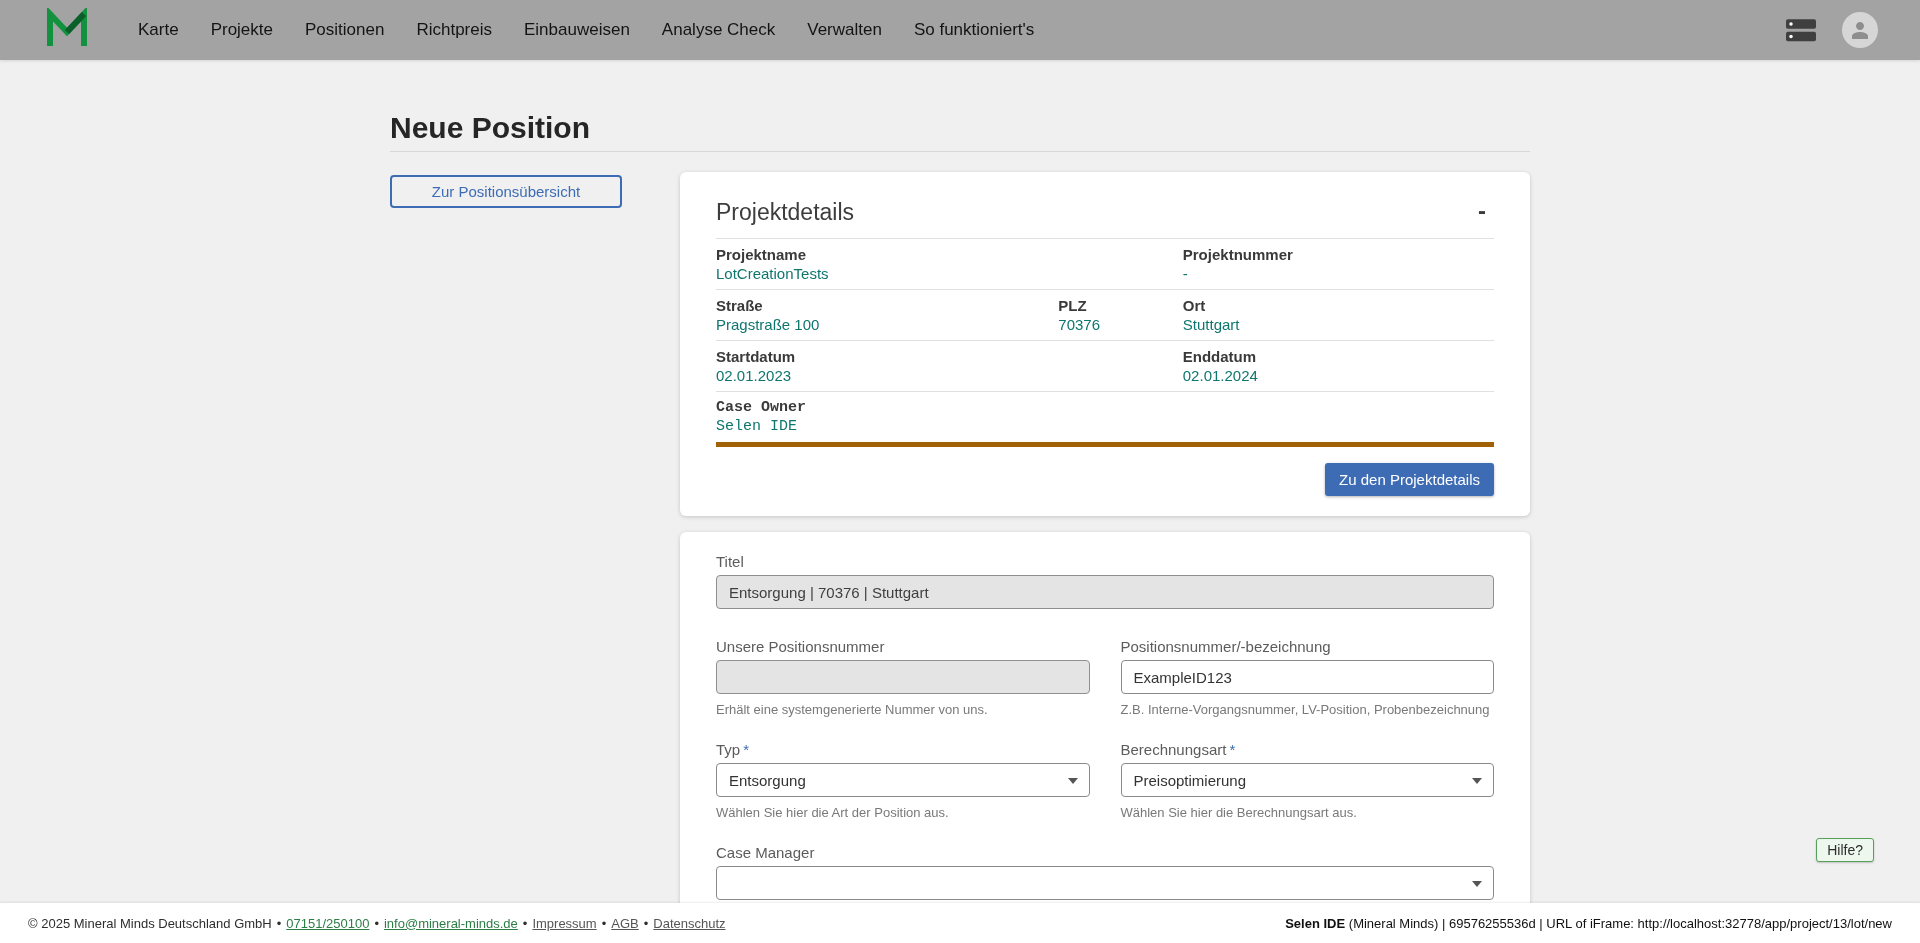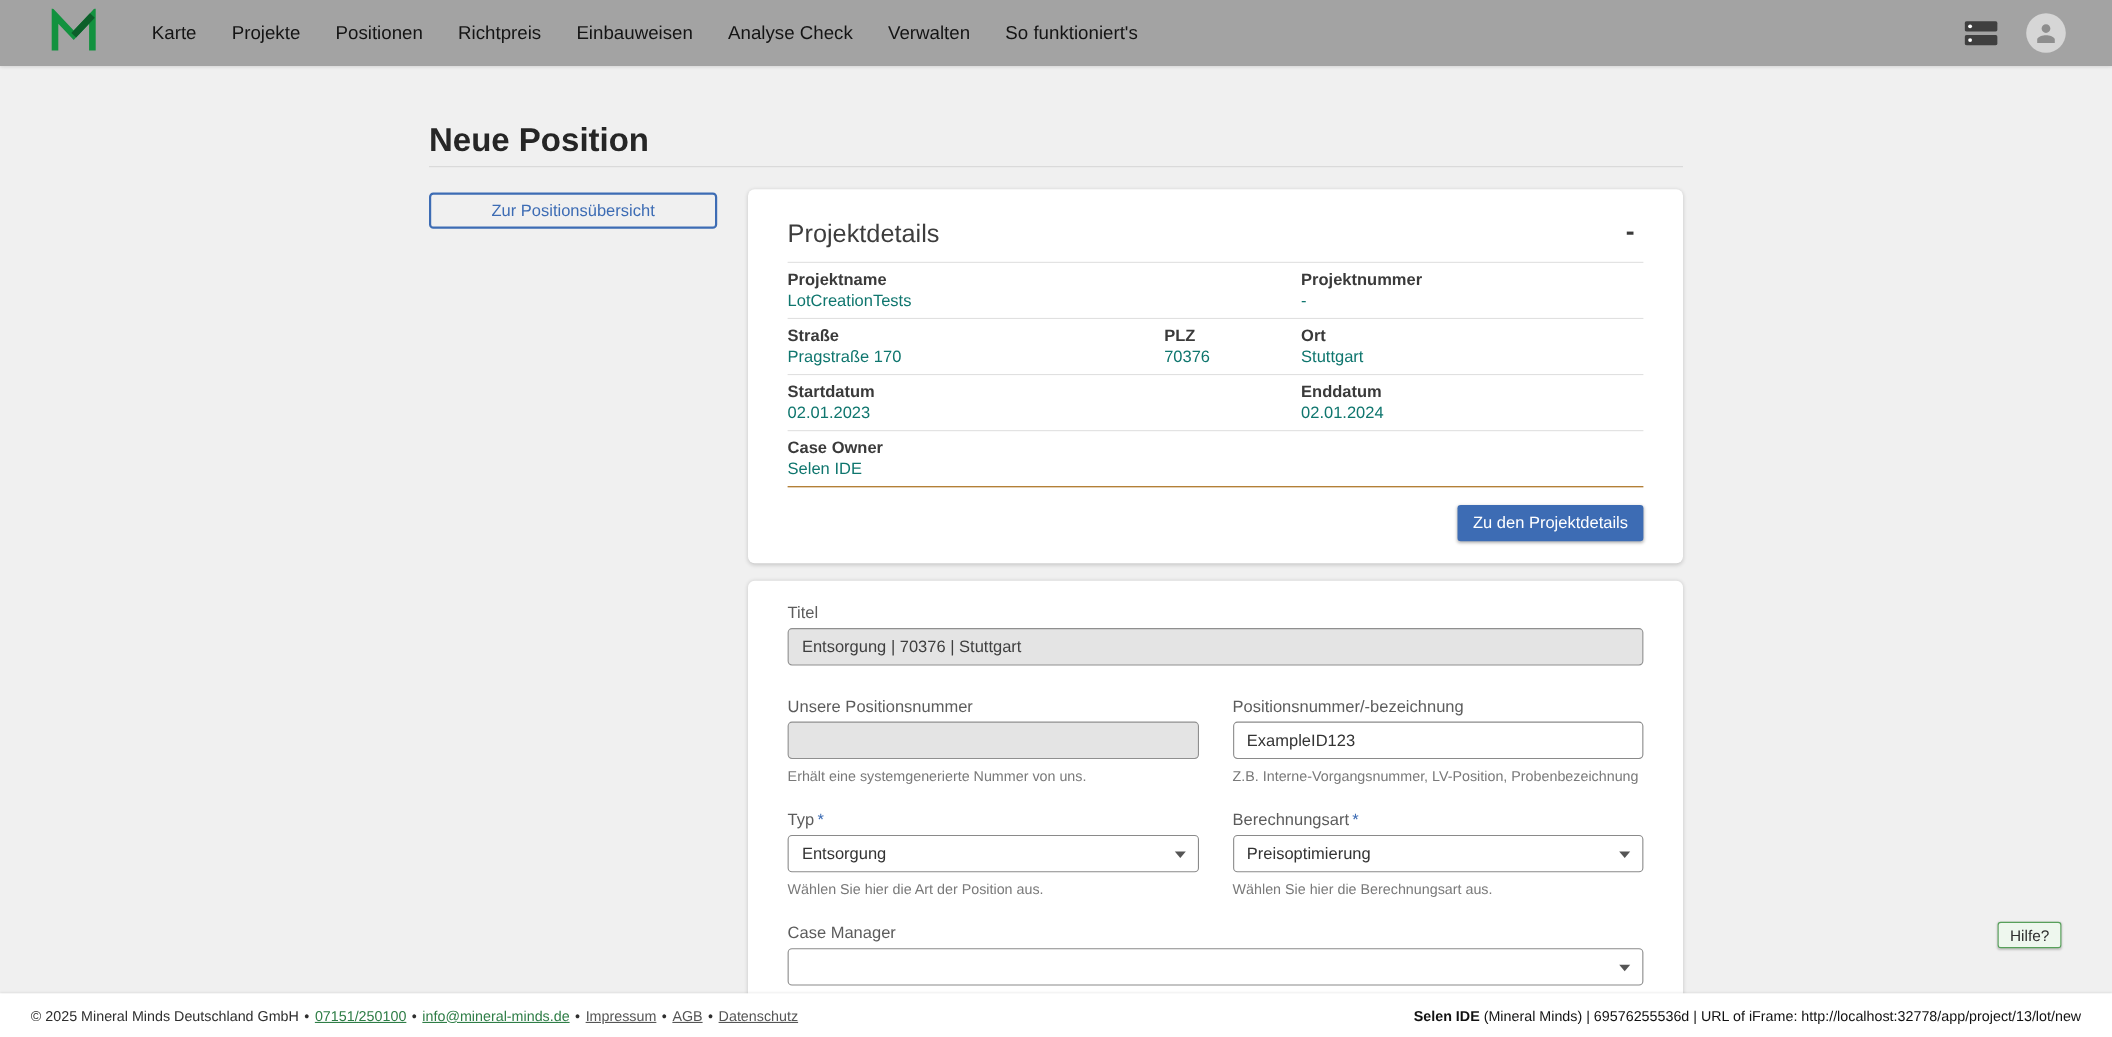--- a/index.html
+++ b/index.html
@@ -38,41 +38,41 @@
   .page { padding-top:60px; height:943px; }
   .container { width:1140px; margin:0 auto; padding-top:54px; }
   .page-title { font-size:30px; font-weight:700; color:#262626; line-height:28px; }
   .title-divider { border-bottom:1px solid #d8d8d8; margin-top:9px; }
   .content-row { display:flex; align-items:flex-start; margin-top:20px; }
   .left-col { flex:0 0 290px; }
   .right-col { flex:1; display:flex; flex-direction:column; gap:16px; }
 
   .outline-btn {
     display:flex; align-items:center; justify-content:center;
-    width:262px; height:33px; margin-top:3px;
+    width:232px; height:33px; margin-top:3px;
     border:2px solid #3d6cb4; border-radius:4px;
     background:transparent; color:#3d6cb4;
     font-size:15px; cursor:pointer;
   }
 
   
   .card {
     background:#ffffff; border-radius:6px;
     box-shadow:0 1px 4px rgba(0,0,0,0.18);
   }
   .details-card { padding:26px 36px 20px; }
   .card-head { display:flex; justify-content:space-between; align-items:flex-start; }
   .card-title { font-size:23px; font-weight:400; color:#3d3d3d; line-height:28px; }
   .collapse-btn {
     background:none; border:none; cursor:pointer;
     font-size:24px; font-weight:600; color:#3a3a3a; line-height:22px; padding:2px 8px;
   }
   .detail-table { margin-top:12px; }
   .d-row { display:flex; border-top:1px solid #e0e0e0; padding:7px 0 7px; }
-  .d-row:last-child { border-bottom:1px solid #a16207; }
+  .d-row:last-child { border-bottom:5px solid #a16207;font-family:Liberation Mono, monospace; }
   .colA { flex:0 0 44%; } .colB { flex:0 0 16%; } .colC { flex:1; }
   .d-label { font-size:15px; font-weight:700; color:#3a3a3a; line-height:17px; }
   .d-value { font-size:15px; color:#0f766e; line-height:17px; margin-top:2px; }
   .card-actions { display:flex; justify-content:flex-end; margin-top:16px; }
   .primary-btn {
     background:#3d6cb4; color:#ffffff; border:none; border-radius:3px;
     font-size:15px; padding:0 14px; height:33px; cursor:pointer;
     box-shadow:0 1px 3px rgba(0,0,0,0.3);
   }
 
@@ -191,21 +191,21 @@
               <div class="colB"></div>
               <div class="colC">
                 <div class="d-label">Projektnummer</div>
                 <div class="d-value">-</div>
               </div>
             </div>
 
             <div class="d-row">
               <div class="colA">
                 <div class="d-label">Straße</div>
-                <div class="d-value">Pragstraße 170</div>
+                <div class="d-value">Pragstraße 100</div>
               </div>
               <div class="colB">
                 <div class="d-label">PLZ</div>
                 <div class="d-value">70376</div>
               </div>
               <div class="colC">
                 <div class="d-label">Ort</div>
                 <div class="d-value">Stuttgart</div>
               </div>
             </div>

